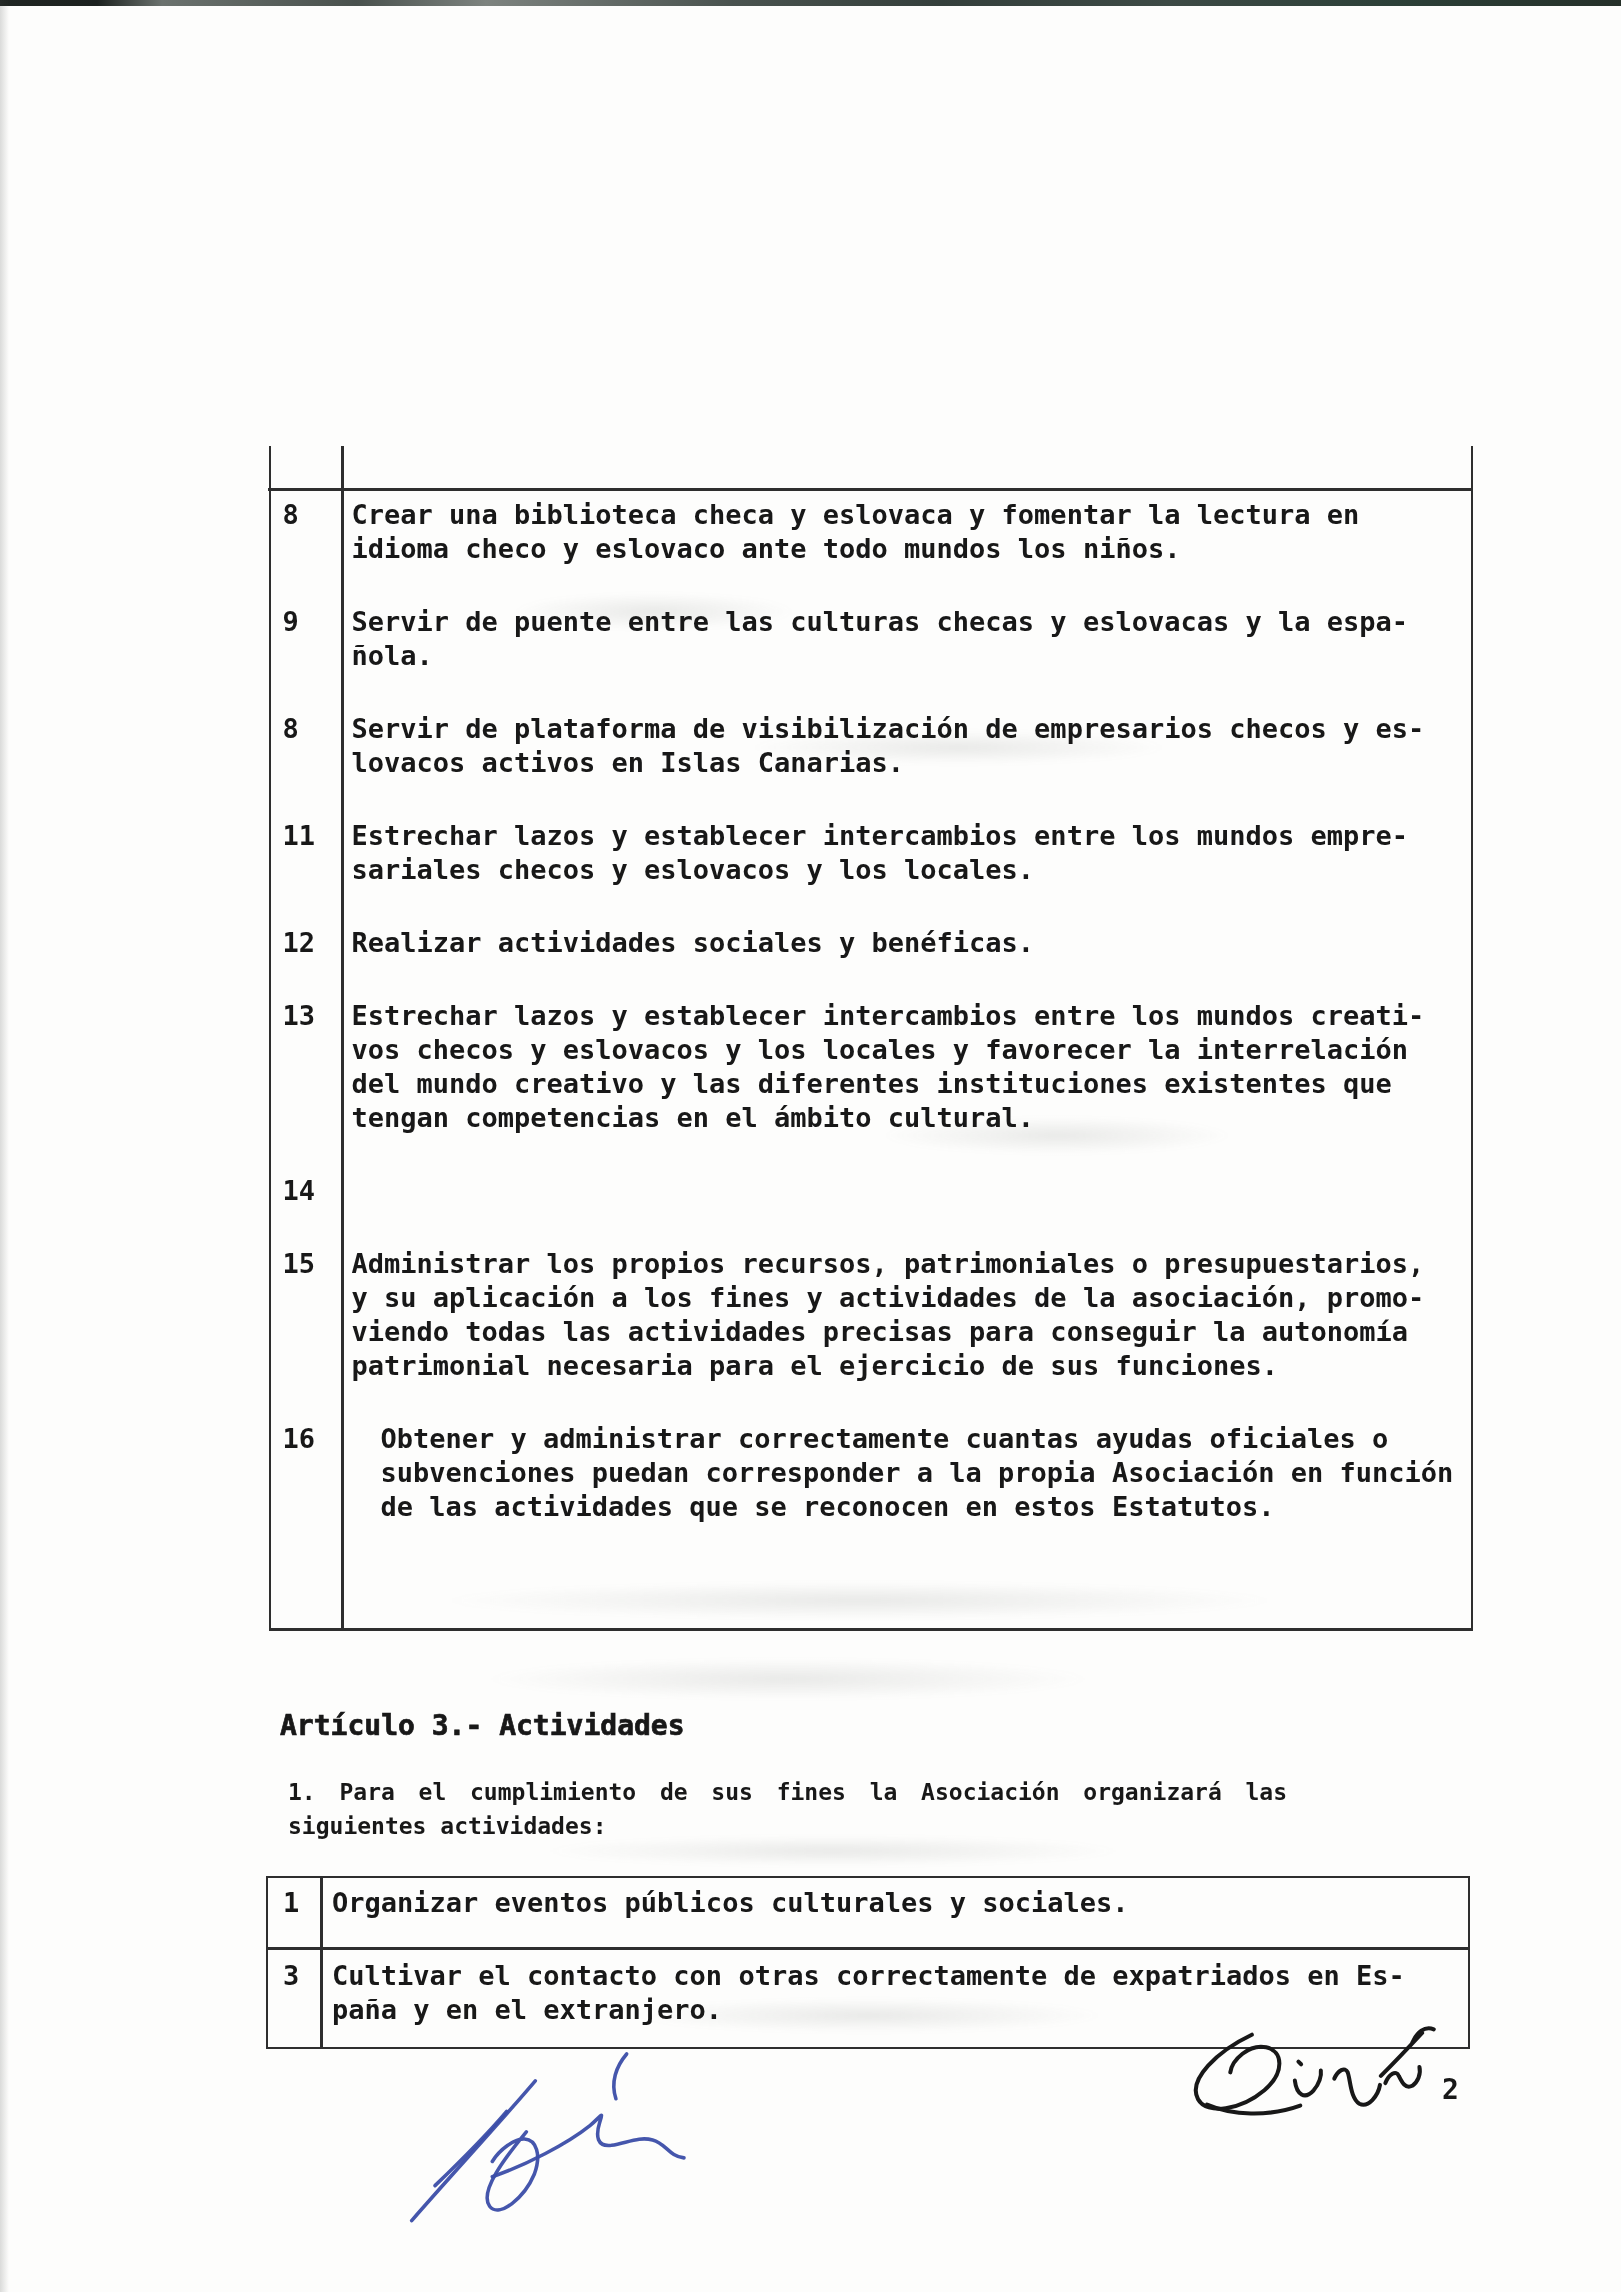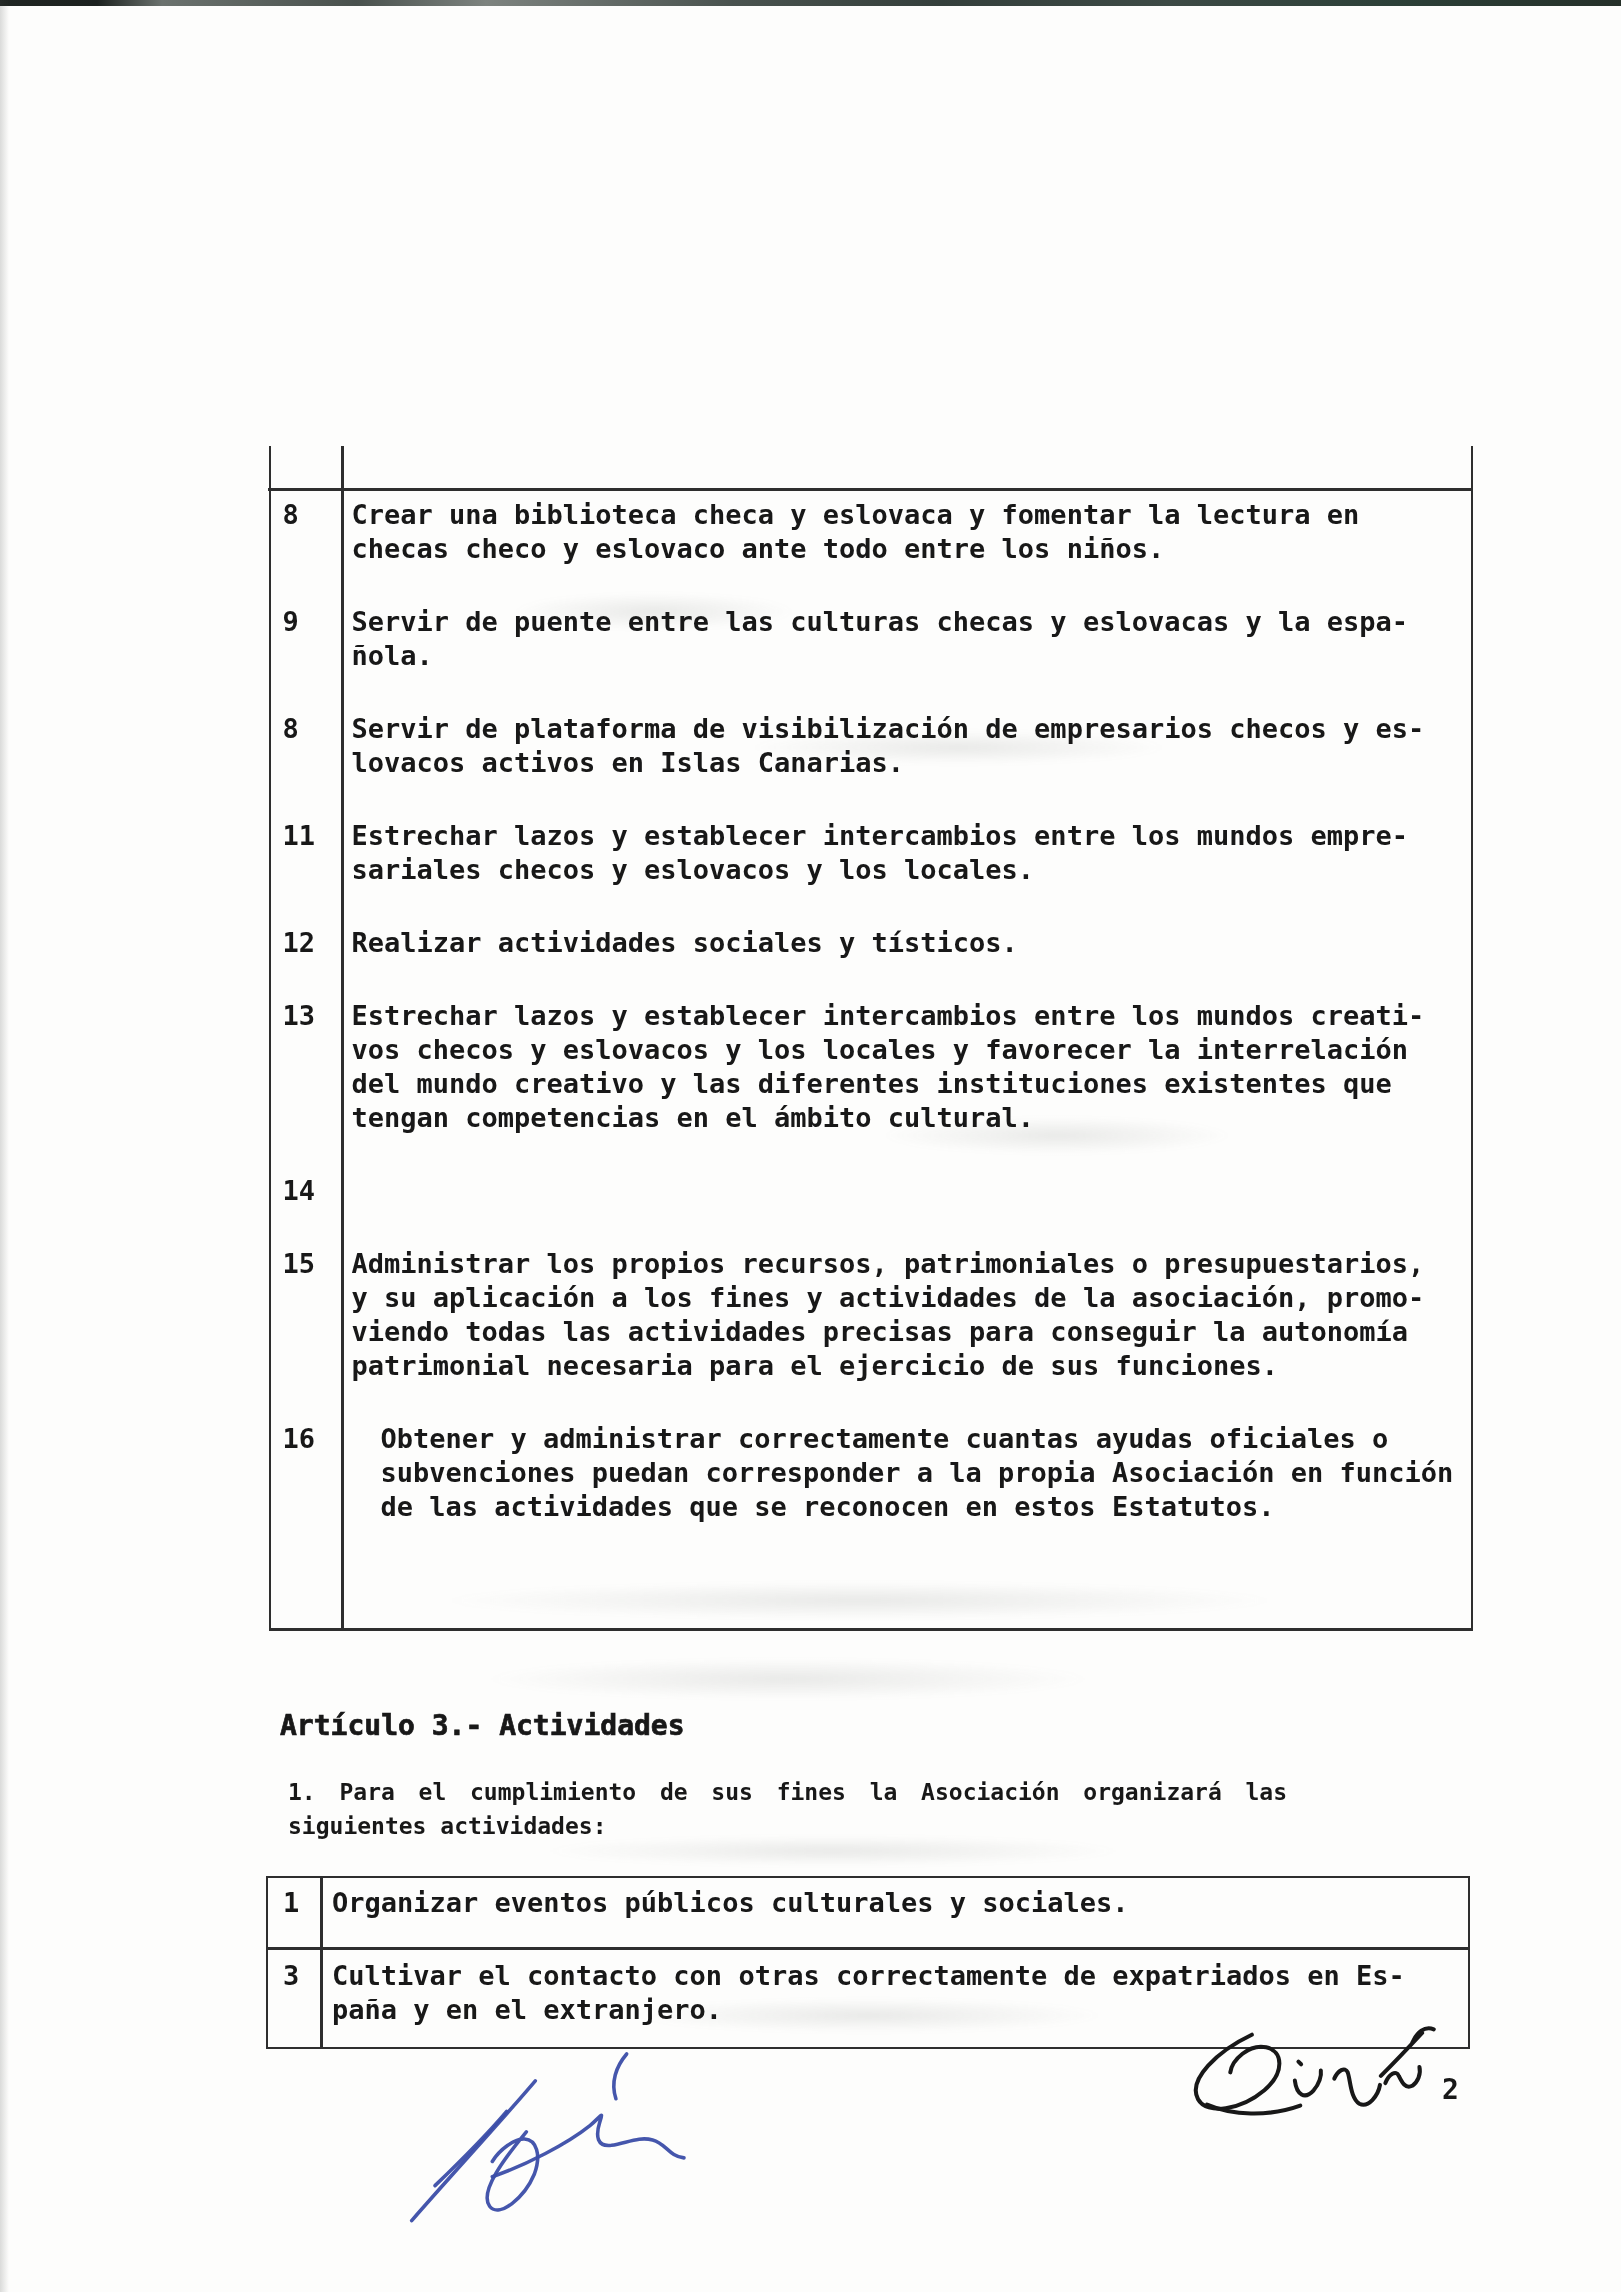--- a/index.html
+++ b/index.html
@@ -92,40 +92,40 @@
   <div class="smudge" style="left:555px;top:1993px;width:627px;height:45px;"></div>
 
   <section class="fines-table">
     <div class="t1-topline"></div>
     <div class="t1-divider"></div>
     <div class="t1-content">
 
       <div class="trow">
         <div class="t1-num">8</div>
         <div class="tcell-text">Crear una biblioteca checa y eslovaca y fomentar la lectura en
-checas checo y eslovaco ante todo entre los niños.</div>
+idioma checo y eslovaco ante todo mundos los niños.</div>
       </div>
       <div class="trow">
         <div class="t1-num">9</div>
         <div class="tcell-text">Servir de puente entre las culturas checas y eslovacas y la espa-
 ñola.</div>
       </div>
       <div class="trow">
         <div class="t1-num">8</div>
         <div class="tcell-text">Servir de plataforma de visibilización de empresarios checos y es-
 lovacos activos en Islas Canarias.</div>
       </div>
       <div class="trow">
         <div class="t1-num">11</div>
         <div class="tcell-text">Estrechar lazos y establecer intercambios entre los mundos empre-
 sariales checos y eslovacos y los locales.</div>
       </div>
       <div class="trow">
         <div class="t1-num">12</div>
-        <div class="tcell-text">Realizar actividades sociales y tísticos.</div>
+        <div class="tcell-text">Realizar actividades sociales y benéficas.</div>
       </div>
       <div class="trow">
         <div class="t1-num">13</div>
         <div class="tcell-text">Estrechar lazos y establecer intercambios entre los mundos creati-
 vos checos y eslovacos y los locales y favorecer la interrelación
 del mundo creativo y las diferentes instituciones existentes que
 tengan competencias en el ámbito cultural.</div>
       </div>
       <div class="trow">
         <div class="t1-num">14</div>

